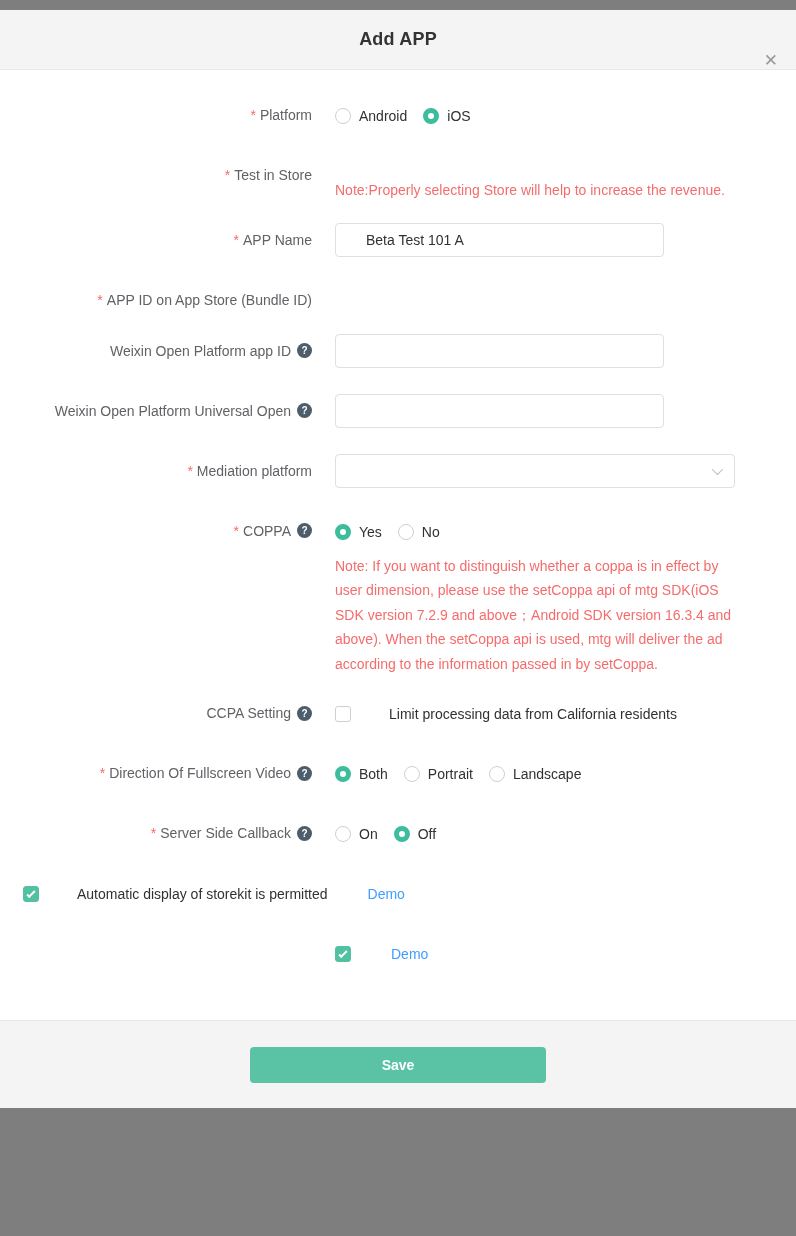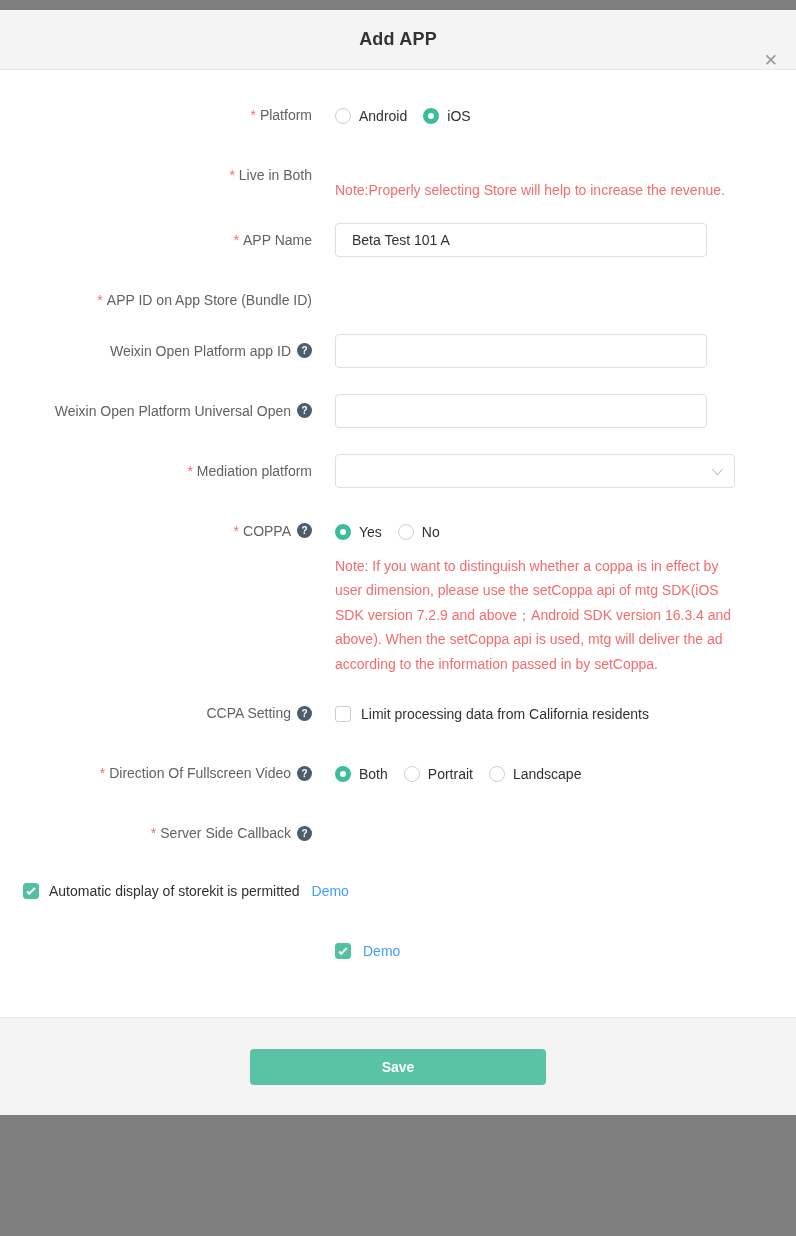--- a/index.html
+++ b/index.html
@@ -56,41 +56,41 @@
   .radio-group { display:flex; align-items:center; height:20px; }
   .radio { display:flex; align-items:center; margin-right:16px; cursor:pointer; }
   .radio-dot {
     width:16px; height:16px; border-radius:50%;
     border:1px solid #ccd0d6; background:#fff;
   }
   .radio.selected .radio-dot { border:5px solid #3dbd9d; }
   .radio-text { margin-left:8px; font-size:14px; color:#303133; }
 
   
-  .check-row { display:flex; align-items:center; height:20px; }
+  .check-row { display:flex; align-items:center; height:20px;gap:28px; }
   .checkbox {
     width:16px; height:16px; border-radius:3px;
     border:1px solid #ccd0d6; background:#fff;
     position:relative; cursor:pointer; flex:0 0 16px;
   }
   .checkbox.checked { background:#52c1a2; border-color:#52c1a2; }
   .checkbox.checked .check-mark {
     position:absolute; left:5px; top:1.5px;
     width:4px; height:9px;
     border:solid #fff; border-width:0 2px 2px 0;
     transform:rotate(45deg);
   }
   .check-text { margin-left:10px; font-size:14px; color:#303133; }
   .demo-link { margin-left:12px; font-size:14px; color:#409eff; cursor:pointer; text-decoration:none; }
 
   
   .text-input {
-    width:372px; height:34px;
+    width:329px; height:34px;
     border:1px solid #dcdfe6; border-radius:4px;
-    padding:0 16px; font-size:14px; color:#303133;
+    padding:0 30px; font-size:14px; color:#303133;
     font-family:"Liberation Sans", sans-serif;
     outline:none; background:#fff;
   }
   .text-input::placeholder { color:#b8bcc4; }
   .select-box {
     width:400px; height:34px;
     border:1px solid #dcdfe6; border-radius:4px;
     background:#fff; cursor:pointer;
     display:flex; align-items:center; justify-content:flex-end;
     padding-right:14px;
@@ -102,21 +102,21 @@
   }
 
   
   .note {
     margin-top:12px; width:400px;
     font-size:14px; line-height:24.5px; color:#f56c6c;
   }
 
   
   .modal-footer {
-    height:98px; background:#f4f4f4;
+    height:88px; background:#f4f4f4;
     display:flex; align-items:center; justify-content:center;
     border-top:1px solid #e8e8e8;
   }
   .save-btn {
     width:296px; height:36px;
     background:#5ac3a5; color:#fff;
     border:none; border-radius:4px;
     font-size:14px; font-weight:bold;
     font-family:"Liberation Sans", sans-serif;
     cursor:pointer;
@@ -150,21 +150,21 @@
             <span class="radio-dot"></span>
             <span class="radio-text">iOS</span>
           </span>
         </div>
       </div>
     </div>
 
     <div class="row mb20">
       <div class="label-col">
         <span class="req">*</span>
-        <span>Live in Both</span>
+        <span>Test in Store</span>
       </div>
       <div class="control-col">
         <div class="note">Note:Properly selecting Store will help to increase the revenue.</div>
       </div>
     </div>
 
     <div class="row mb26 input-row">
       <div class="label-col">
         <span class="req">*</span>
         <span>APP Name</span>
@@ -269,20 +269,32 @@
           </span>
         </div>
       </div>
     </div>
 
     <div class="row mb40">
       <div class="label-col">
         <span class="req">*</span>
         <span>Server Side Callback</span>
         <span class="help-icon">?</span>
+      </div>
+      <div class="control-col">
+        <div class="radio-group">
+          <span class="radio">
+            <span class="radio-dot"></span>
+            <span class="radio-text">On</span>
+          </span>
+          <span class="radio selected">
+            <span class="radio-dot"></span>
+            <span class="radio-text">Off</span>
+          </span>
+        </div>
       </div>
     </div>
 
     <div class="row mb40">
       <div class="control-col">
         <div class="check-row">
           <span class="checkbox checked">
               <span class="check-mark"></span>
             </span>
           <span class="check-text">Automatic display of storekit is permitted</span>

